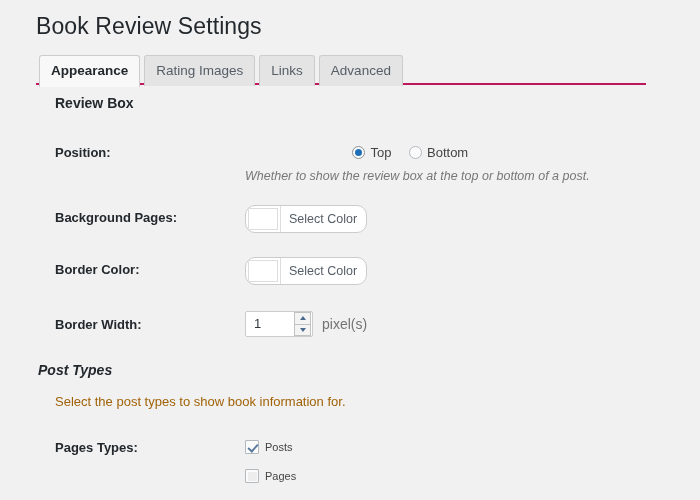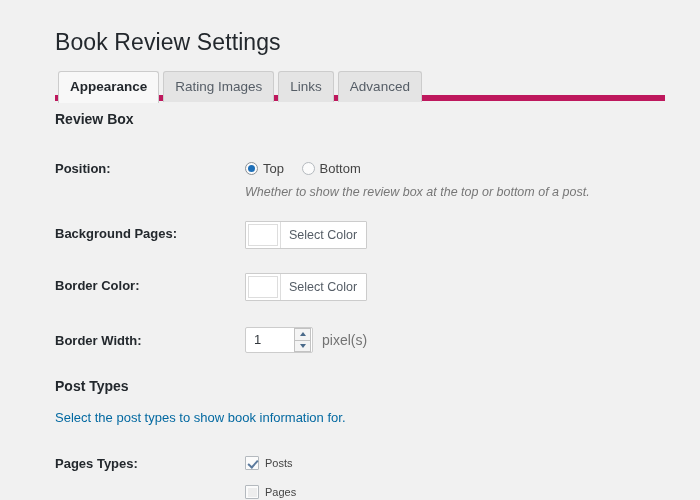--- a/index.html
+++ b/index.html
@@ -13,41 +13,40 @@
     font-family: "Liberation Sans", sans-serif;
     color: #444444;
     overflow: hidden;
   }
 
   .page {
     position: relative;
     width: 700px;
     height: 468px;
     box-sizing: border-box;
-    padding-left: 55px;
-    margin-top: 16px;
+    padding-left: 36px;
   }
 
   
   .page-title {
     font-size: 23px;
     font-weight: normal;
     color: #23282d;
     margin: 0;
     padding-top: 12px;
     line-height: 28px;
     letter-spacing: 0.1px;
   }
 
   
   .tab-bar {
     position: relative;
     margin-top: 14px;
     height: 31px;
-    border-bottom: 6px solid #be185d;
+    border-bottom: 2px solid #be185d;
     width: 610px;
     box-sizing: border-box;
     padding-left: 3px;
   }
   .tab {
     display: inline-block;
     position: relative;
     top: 1px;
     box-sizing: border-box;
     height: 31px;
@@ -76,21 +75,21 @@
   
   .section-heading {
     font-size: 14px;
     font-weight: bold;
     color: #23282d;
     margin: 0;
     padding: 0;
   }
   .section-desc {
     font-size: 13px;
-    color: #0369a1;
+    color: #a16207;
     margin: 0;
     padding: 0;
   }
 
   
   .form-row {
     position: absolute;
     left: 55px;
   }
   .row-label {
@@ -108,20 +107,21 @@
     left: 190px;
     top: 0;
   }
 
   
   .radio-group {
     font-size: 13px;
     color: #444444;
     line-height: 18px;
     white-space: nowrap;
+    text-align: center;
   }
   .radio-opt {
     display: inline-block;
     margin-right: 14px;
     cursor: pointer;
   }
   .radio-dot {
     display: inline-block;
     width: 13px;
     height: 13px;
@@ -160,21 +160,21 @@
     white-space: nowrap;
   }
 
   
   .color-picker {
     display: inline-flex;
     align-items: stretch;
     height: 26px;
     background: #ffffff;
     border: 1px solid #cccccc;
-    border-radius: 1px;
+    border-radius: 10px;
     cursor: pointer;
     overflow: hidden;
   }
   .color-swatch {
     width: 30px;
     background: #ffffff;
     border-right: 1px solid #cccccc;
     margin: 2px;
     margin-right: 0;
     border: 1px solid #dddddd;
@@ -348,21 +348,21 @@
           <span class="spin-btns">
             <span class="spin-btn up"></span>
             <span class="spin-btn down"></span>
           </span>
         </span>
         <span class="unit-text">pixel(s)</span>
       </span>
     </div>
   </div>
 
-  <h2 class="section-heading" style="position:absolute; left:55px; top:362px;">Post Types</h2>
+  <h2 class="section-heading" style="position:absolute; left:38px; top:362px;font-style:italic;">Post Types</h2>
 
   <p class="section-desc" style="position:absolute; left:55px; top:394px;">Select the post types to show book information for.</p>
 
   <div class="form-row" style="top:439px;">
     <div class="row-label">Pages Types:</div>
     <div class="row-field" style="top:-2px;">
       <span class="check-opt">
         <span class="check-box checked"></span><span class="check-label">Posts</span>
       </span>
       <span class="check-opt">

